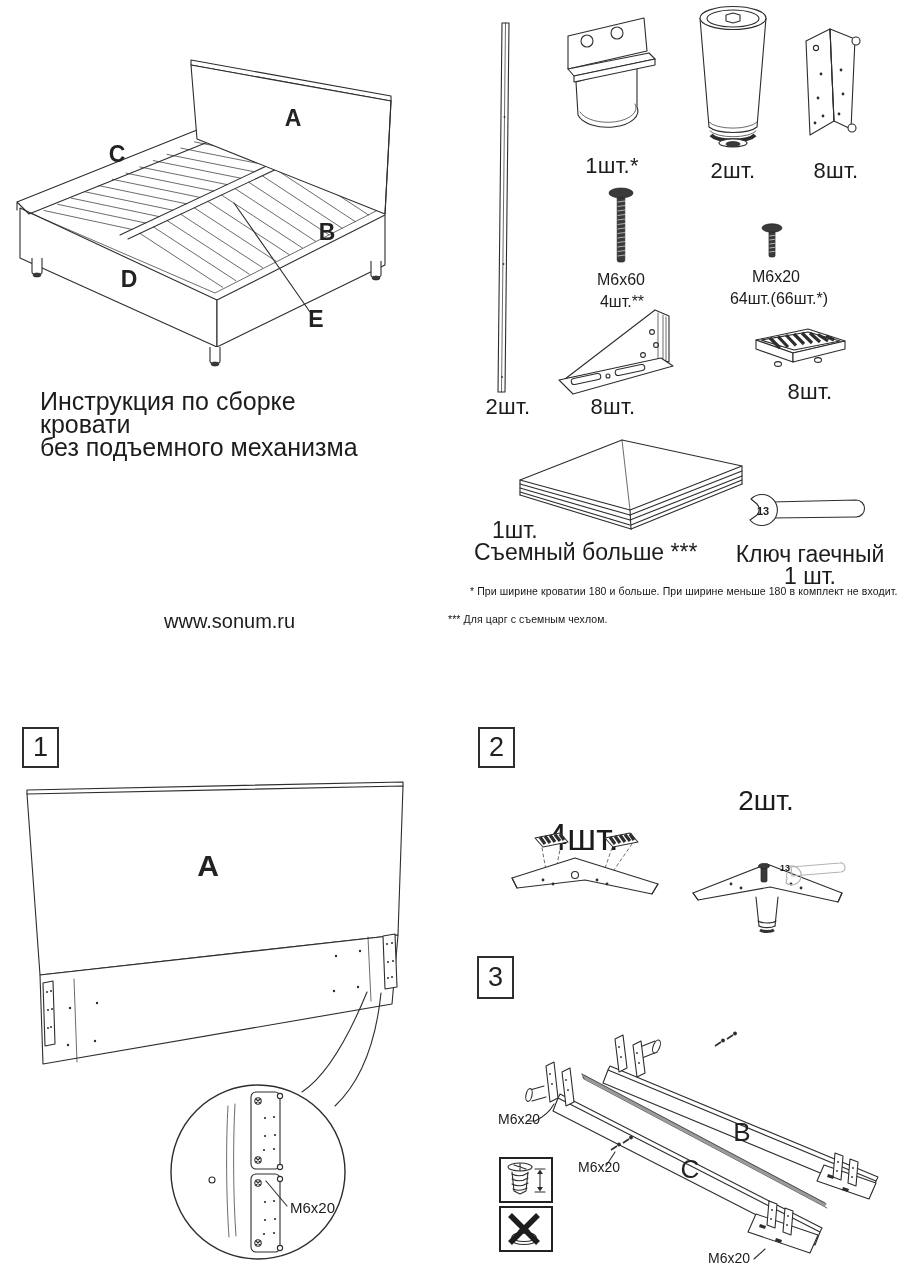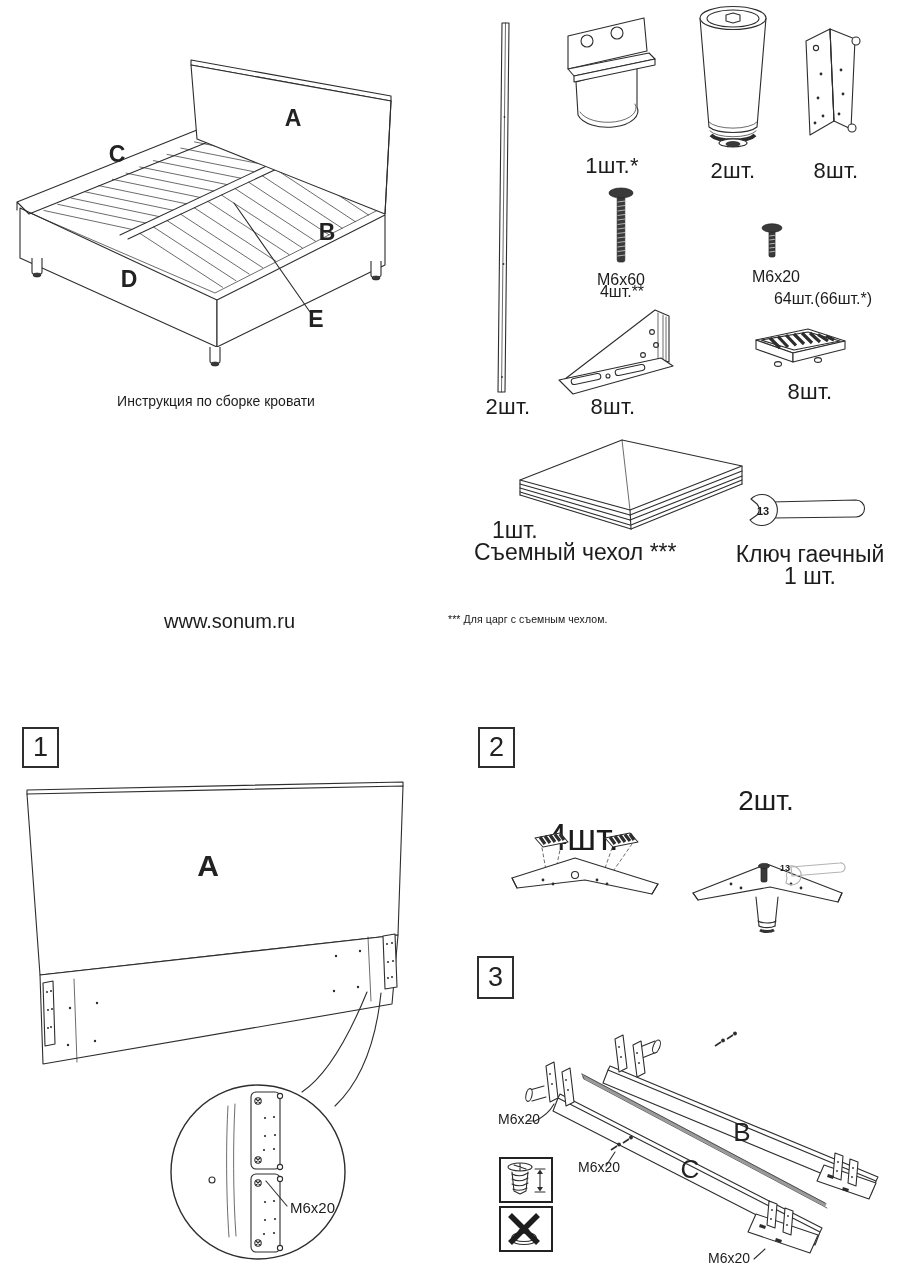--- a/index.html
+++ b/index.html
@@ -4,21 +4,21 @@
 <style>
   html,body{margin:0;padding:0;background:#fff}
   #page{position:relative;width:900px;height:1280px;background:#ffffff;overflow:hidden;
         font-family:"Liberation Sans",sans-serif;color:#1c1c1c}
   .abs{position:absolute;white-space:nowrap}
   .ctr{transform:translateX(-50%)}
   .qty{font-size:22px;letter-spacing:.3px}
   .sm{font-size:16px}
   .md{font-size:23px}
   .fn{font-size:10.5px;color:#161616;letter-spacing:.1px}
-  .title{font-size:14px;line-height:23px;text-align:center;width:352px;white-space:normal}
+  .title{font-size:25px;line-height:23px;width:352px;white-space:normal}
   .site{font-size:20px}
   .bedlbl{font-size:23px;font-weight:bold;color:#222}
   .biglbl{font-size:26px;color:#222}
   .stepbox{width:33px;height:37px;border:2px solid #2e2e2e;background:#fff;
            display:flex;align-items:center;justify-content:center;font-size:27px;color:#222}
   .warnbox{width:50px;height:42px;border:2.5px solid #222;background:#fff;
            display:flex;align-items:center;justify-content:center}
   svg.draw{position:absolute;overflow:visible}
   .ln{fill:none;stroke:#2d2d2d;stroke-width:1.1;stroke-linecap:round;stroke-linejoin:round}
   .thin{stroke-width:.7}
@@ -63,20 +63,21 @@
     <path class="ln" d="M229,173 L305,282"></path>
   </svg>
   <div class="abs ctr bedlbl" style="left:293px;top:105px">A</div>
   <div class="abs ctr bedlbl" style="left:117px;top:141px">C</div>
   <div class="abs ctr bedlbl" style="left:327px;top:219px">B</div>
   <div class="abs ctr bedlbl" style="left:129px;top:266px">D</div>
   <div class="abs ctr bedlbl" style="left:316px;top:306px">E</div>
 
   <div class="abs title" style="left:40px;top:390px">
     <div>Инструкция по сборке кровати</div>
+    <div>без подъемного механизма</div>
   </div>
   <div class="abs site" style="left:164px;top:610px">www.sonum.ru</div>
 
   <svg class="draw" style="left:494px;top:21px" width="22" height="374" viewBox="0 0 22 374">
     <polygon class="fw" points="8,2 15,2 11,371 4,371"></polygon>
     <path class="ln thin" d="M11.5,2 L7.5,371"></path>
     <circle class="dot" cx="10.5" cy="96" r=".9"></circle>
       <circle class="dot" cx="9.5" cy="243" r=".9"></circle>
       <circle class="dot" cx="8" cy="356" r=".9"></circle>
   </svg>
@@ -121,29 +122,29 @@
       <circle class="dot" cx="40" cy="90" r="1.4"></circle>
   </svg>
   <div class="abs ctr qty" style="left:836px;top:158px">8шт.</div>
 
   <svg class="draw" style="left:604px;top:184px" width="34" height="84" viewBox="0 0 34 84">
     <rect class="dk" x="13.2" y="12" width="7.6" height="66" rx="2"></rect>
     <path class="thread" d="M13.5,18 L21,17 M13.5,22.5 L21,21.5 M13.5,27 L21,26 M13.5,31.5 L21,30.5 M13.5,36 L21,35 M13.5,40.5 L21,39.5 M13.5,45 L21,44 M13.5,49.5 L21,48.5 M13.5,54 L21,53 M13.5,58.5 L21,57.5 M13.5,63 L21,62 M13.5,67.5 L21,66.5 M13.5,72 L21,71"></path>
     <ellipse class="dk" cx="17" cy="9" rx="12" ry="5"></ellipse>
   </svg>
   <div class="abs ctr sm" style="left:621px;top:271px">M6x60</div>
-  <div class="abs ctr sm" style="left:622px;top:283px">4шт.**</div>
+  <div class="abs ctr sm" style="left:622px;top:293px">4шт.**</div>
 
   <svg class="draw" style="left:757px;top:221px" width="30" height="42" viewBox="0 0 30 42">
     <rect class="dk" x="12" y="10" width="6" height="26" rx="1.5"></rect>
     <path class="thread" d="M12.3,15 L18,14.3 M12.3,19 L18,18.3 M12.3,23 L18,22.3 M12.3,27 L18,26.3 M12.3,31 L18,30.3"></path>
     <ellipse class="dk" cx="15" cy="7" rx="10" ry="4.2"></ellipse>
   </svg>
   <div class="abs ctr sm" style="left:776px;top:268px">M6x20</div>
-  <div class="abs ctr sm" style="left:823px;top:290px">64шт.(66шт.*)</div>
+  <div class="abs ctr sm" style="left:779px;top:290px">64шт.(66шт.*)</div>
 
   <svg class="draw" style="left:555px;top:300px" width="155" height="98" viewBox="0 0 155 98">
     <polygon class="fw" points="10,79 100,10 114,16 114,62 106,60"></polygon>
     <path class="ln thin" d="M103,13 L103,60 M108,15 L108,61 M111,17 L111,62"></path>
     <circle class="ln" cx="97" cy="32" r="2.4"></circle>
       <circle class="ln" cx="101" cy="45" r="2.4"></circle>
       <circle class="ln" cx="88" cy="55" r="2.4"></circle>
     <polygon class="fw" points="4,80 106,58 118,66 18,94"></polygon>
     <rect class="ln" x="16" y="76" width="30" height="6" rx="3" transform="rotate(-12 31 79)"></rect>
     <rect class="ln" x="60" y="67" width="30" height="6" rx="3" transform="rotate(-12 75 70)"></rect>
@@ -163,30 +164,31 @@
   <div class="abs ctr qty" style="left:810px;top:379px">8шт.</div>
 
   <svg class="draw" style="left:514px;top:434px" width="232" height="102" viewBox="0 0 232 102">
     <polygon class="fw" points="6,46 108,6 228,32 116,76"></polygon>
     <path class="ln thin" d="M108,6 L116,76" stroke="#c9c9c9"></path>
     <path class="ln" d="M6,46 L6,61 M228,32 L228,50 M116,76 L117,95"></path>
     <path class="ln" d="M6,50 L116,81 M6,54 L116,86 M6,58 L116,91 M6,61 L117,95"></path>
     <path class="ln" d="M228,37 L116,81 M228,42 L116,86 M228,46 L117,91 M228,50 L117,95"></path>
   </svg>
   <div class="abs md" style="left:492px;top:517px">1шт.</div>
-  <div class="abs md" style="left:474px;top:539px">Съемный чехол ***</div>
+  <div class="abs md" style="left:474px;top:539px">Съемный больше ***</div>
 
   <svg class="draw" style="left:741px;top:484px" width="130" height="52" viewBox="0 0 130 52">
     <path class="fw" d="M30,18 L115,16 A8.5,8.5 0 0 1 115,33 L30,34 Z"></path>
     <path class="fw" d="M10,15 A15.5,15.5 0 1 1 9,36 L16,31 A8,8 0 0 0 16,20 Z"></path>
   </svg>
   <div class="abs" style="left:757px;top:505px;font-size:11px;font-weight:bold">13</div>
   <div class="abs ctr md" style="left:810px;top:541px">Ключ гаечный</div>
   <div class="abs ctr md" style="left:810px;top:563px">1 шт.</div>
 
+  <div class="abs fn" style="left:470px;top:585px">* При ширине кроватии 180 и больше. При ширине меньше 180 в комплект не входит.</div>
   <div class="abs fn" style="left:448px;top:613px">***  Для царг с съемным чехлом.</div>
 
   <div class="abs stepbox" style="left:22px;top:727px">
     <span>1</span>
   </div>
   <svg class="draw" style="left:15px;top:740px" width="420" height="535" viewBox="0 0 420 535">
     <polygon class="fw" points="12,54 388,46 383,195 25,235"></polygon>
     <path class="ln" d="M12,54 L12,50 L388,42 L388,46"></path>
     <polygon class="fw" points="25,235 383,195 377,264 28,324"></polygon>
     <path class="ln thin" d="M59,239 L62,322 M353,197 L356,261"></path>

